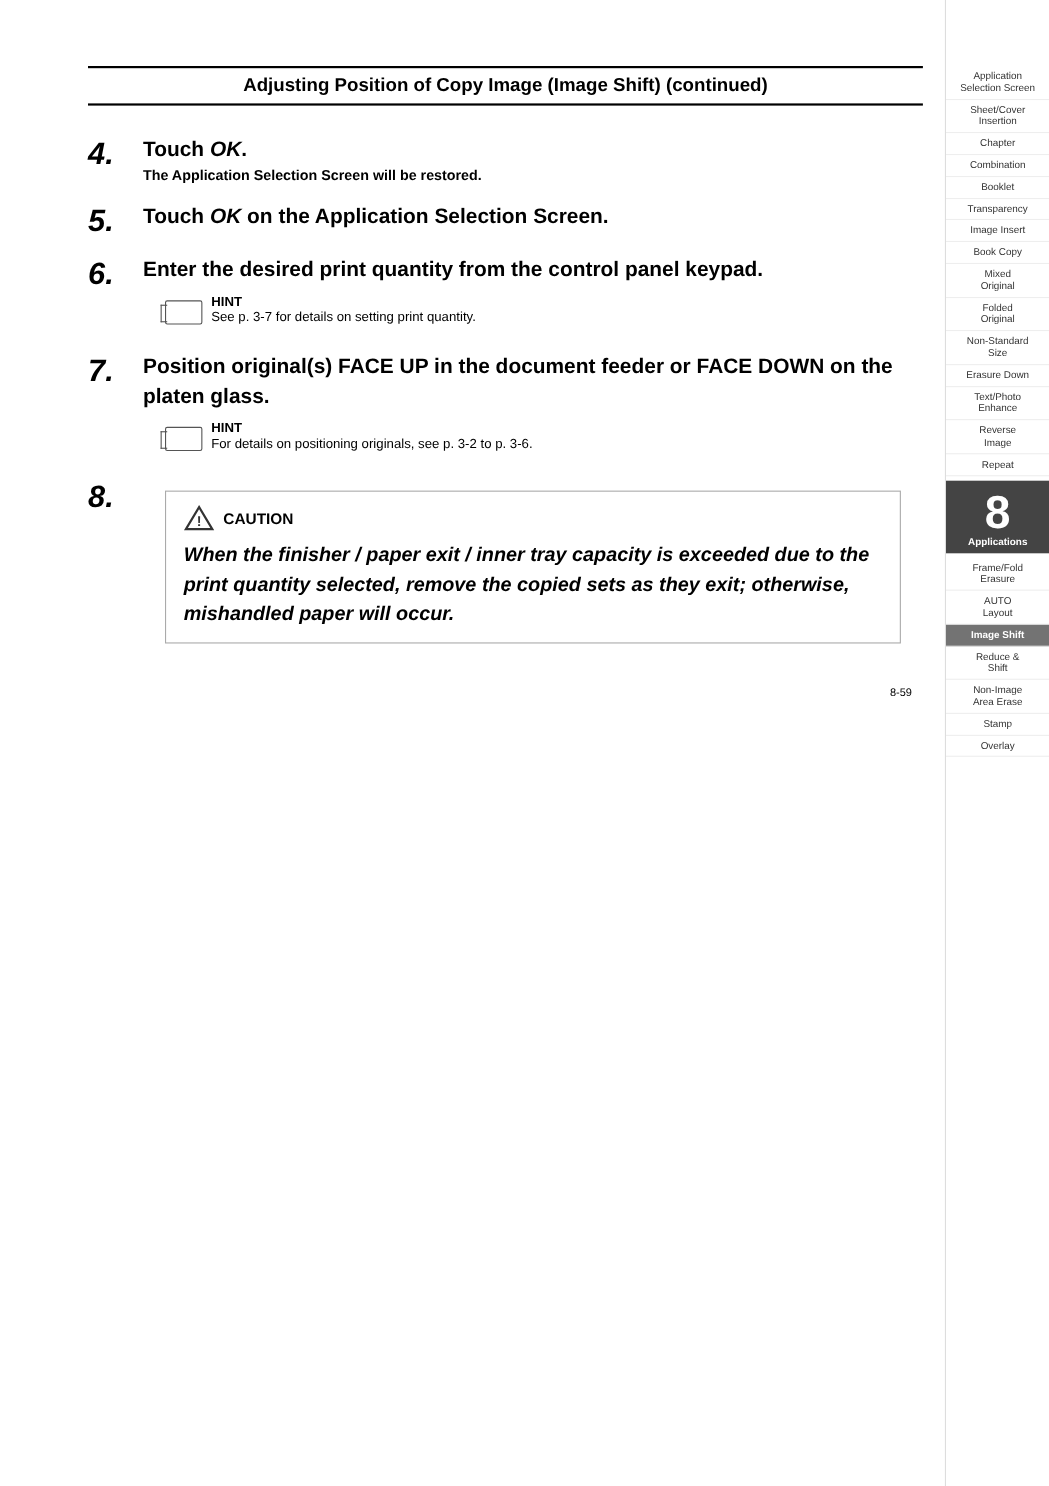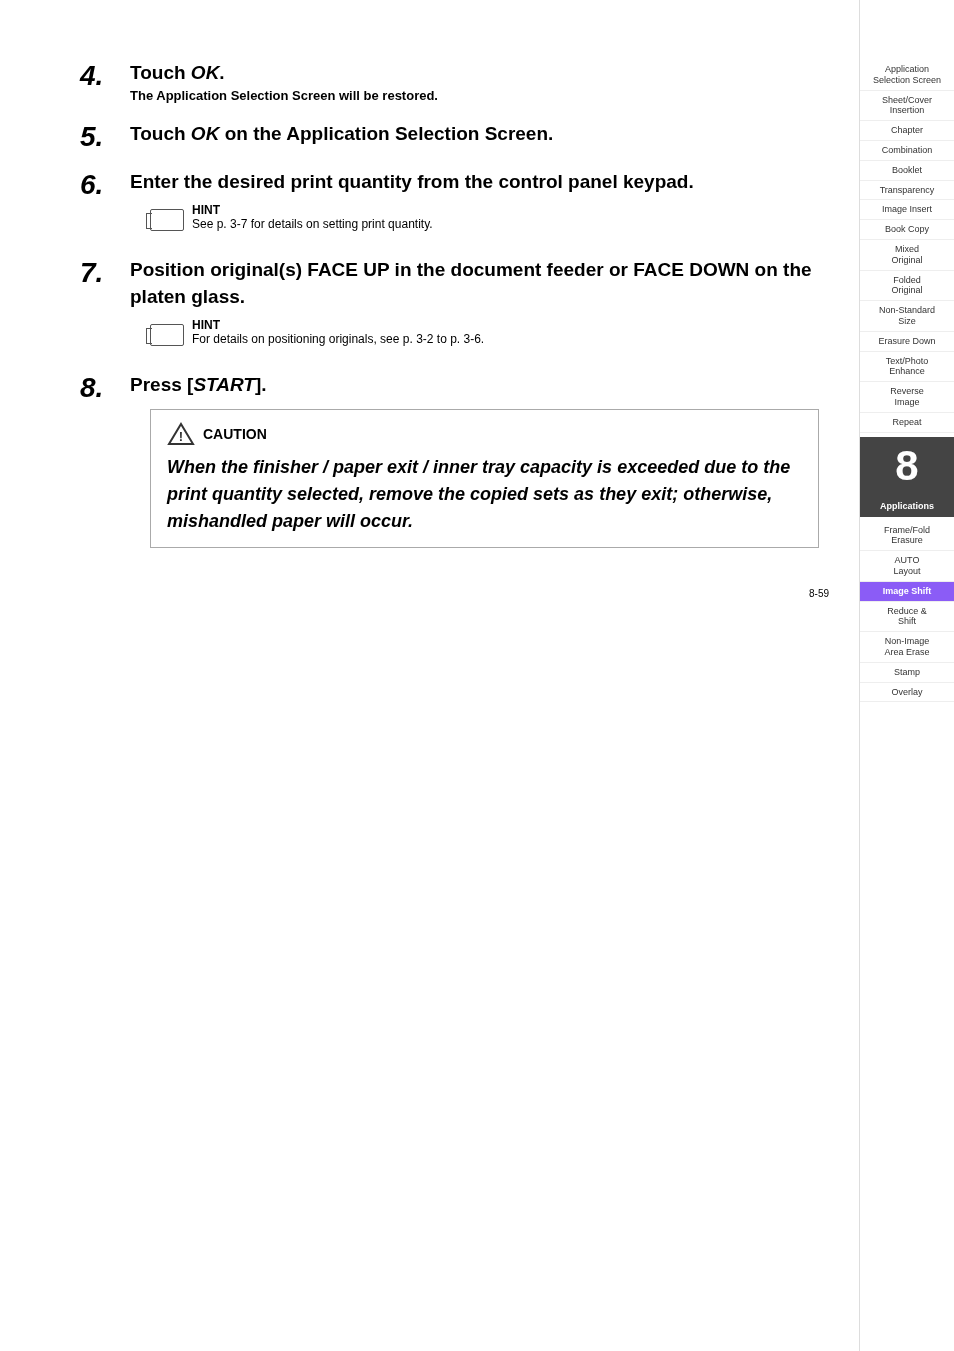--- a/index.html
+++ b/index.html
@@ -165,21 +165,21 @@
       text-align: center;
       font-size: 9px;
       padding: 4px 2px;
       line-height: 1.2;
       color: #333;
       border-bottom: 1px solid #eee;
       cursor: pointer;
     }
 
     .sidebar-item.active {
-      background: #8b5cf6;
+      background: #737373;
       color: #fff;
       font-weight: bold;
     }
 
     .sidebar-big-number {
       background: #444;
       color: #fff;
       text-align: center;
       padding: 8px 2px 2px 2px;
       margin: 4px 0;
@@ -190,28 +190,28 @@
       font-weight: bold;
       line-height: 1;
       color: #fff;
     }
 
     .sidebar-big-number .big-label {
       font-size: 9px;
       color: #fff;
       font-weight: bold;
       padding-bottom: 4px;
-      margin-top: 14px;
     }
   </style>
 </head>
 <body>
 
 <div class="main-content">
 
+  <div class="page-title">Adjusting Position of Copy Image (Image Shift) (continued)</div>
 
   <div class="step">
     <div class="step-number">4.</div>
     <div class="step-content">
       <div class="step-heading">Touch <em>OK</em>.</div>
       <div class="step-sub">The Application Selection Screen will be restored.</div>
     </div>
   </div>
 
   <div class="step">
@@ -245,21 +245,20 @@
           <span class="hint-label">HINT</span>
           <span class="hint-text">For details on positioning originals, see p. 3-2 to p. 3-6.</span>
         </div>
       </div>
     </div>
   </div>
 
   <div class="step">
     <div class="step-number">8.</div>
     <div class="step-content">
-      <div class="step-heading">Press [<em>START</em>].</div>
 
       <div class="caution-box">
         <div class="caution-header">
           <div class="caution-triangle">
             <svg width="28" height="24" viewBox="0 0 28 24">
               <polygon points="14,2 26,22 2,22" fill="none" stroke="#333" stroke-width="2"></polygon>
               <text x="14" y="19" text-anchor="middle" font-size="13" font-weight="bold" fill="#333">!</text>
             </svg>
           </div>
           <span>CAUTION</span>

